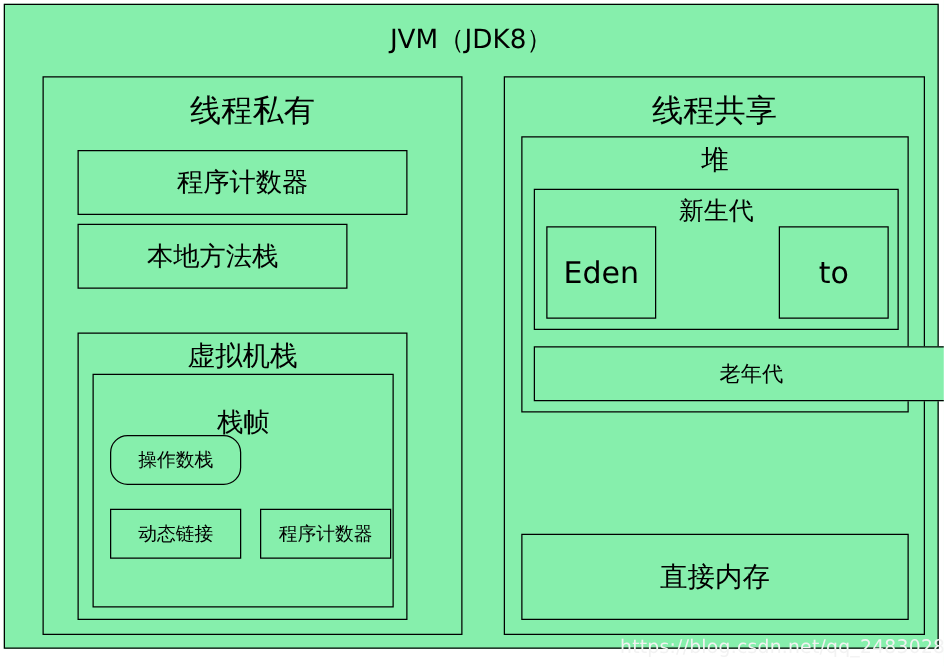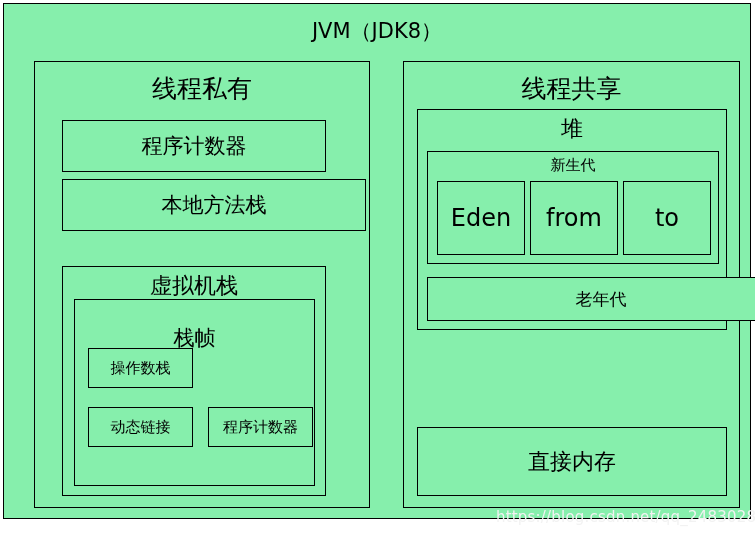--- a/index.html
+++ b/index.html
@@ -81,21 +81,21 @@
 
   #pc-register-box {
     left: 27px;
     top: 58px;
     width: 264px;
     height: 52px;
   }
   #native-method-stack-box {
     left: 27px;
     top: 117px;
-    width: 304px;
+    width: 216px;
     height: 52px;
   }
   #pc-register-label,
   #native-method-stack-label {
     font-size: 21px;
   }
 
   #vm-stack-box {
     left: 27px;
     top: 204px;
@@ -119,21 +119,21 @@
     margin-top: 20px;
   }
 
   .frame-cell {
     width: 105px;
     height: 40px;
   }
   .frame-cell .centered {
     font-size: 15px;
   }
-  #operand-stack-box   { left: 13px;  top: 48px; }
+  #operand-stack-box   { left: 13px;  top: 48px; border-radius: 14px; }
   #local-var-table-box { left: 133px; top: 48px; }
   #dynamic-link-box    { left: 13px;  top: 107px; }
   #return-address-box  { left: 133px; top: 107px; }
 
   
   #thread-shared-panel {
     left: 399px;
     top: 57px;
     width: 337px;
     height: 447px;
@@ -155,21 +155,21 @@
   }
 
   #young-gen-box {
     left: 9px;
     top: 41px;
     width: 292px;
     height: 113px;
   }
   #young-gen-title {
     top: 6px;
-    font-size: 15px;
+    font-size: 20px;
   }
 
   .survivor-cell {
     top: 29px;
     width: 88px;
     height: 74px;
   }
   .survivor-cell .centered {
     font-size: 24px;
   }
@@ -269,23 +269,20 @@
         <div class="caption" id="heap-title">堆</div>
 
         <div class="box" id="young-gen-box">
 
           <div class="caption" id="young-gen-title">新生代</div>
 
           <div class="box survivor-cell" id="eden-box">
             <div class="centered">Eden</div>
           </div>
 
-          <div class="box survivor-cell" id="from-box">
-            <div class="centered">from</div>
-          </div>
 
           <div class="box survivor-cell" id="to-box">
             <div class="centered">to</div>
           </div>
 
         </div>
 
         <div class="box" id="old-gen-box">
           <div class="centered" id="old-gen-label">老年代</div>
         </div>

